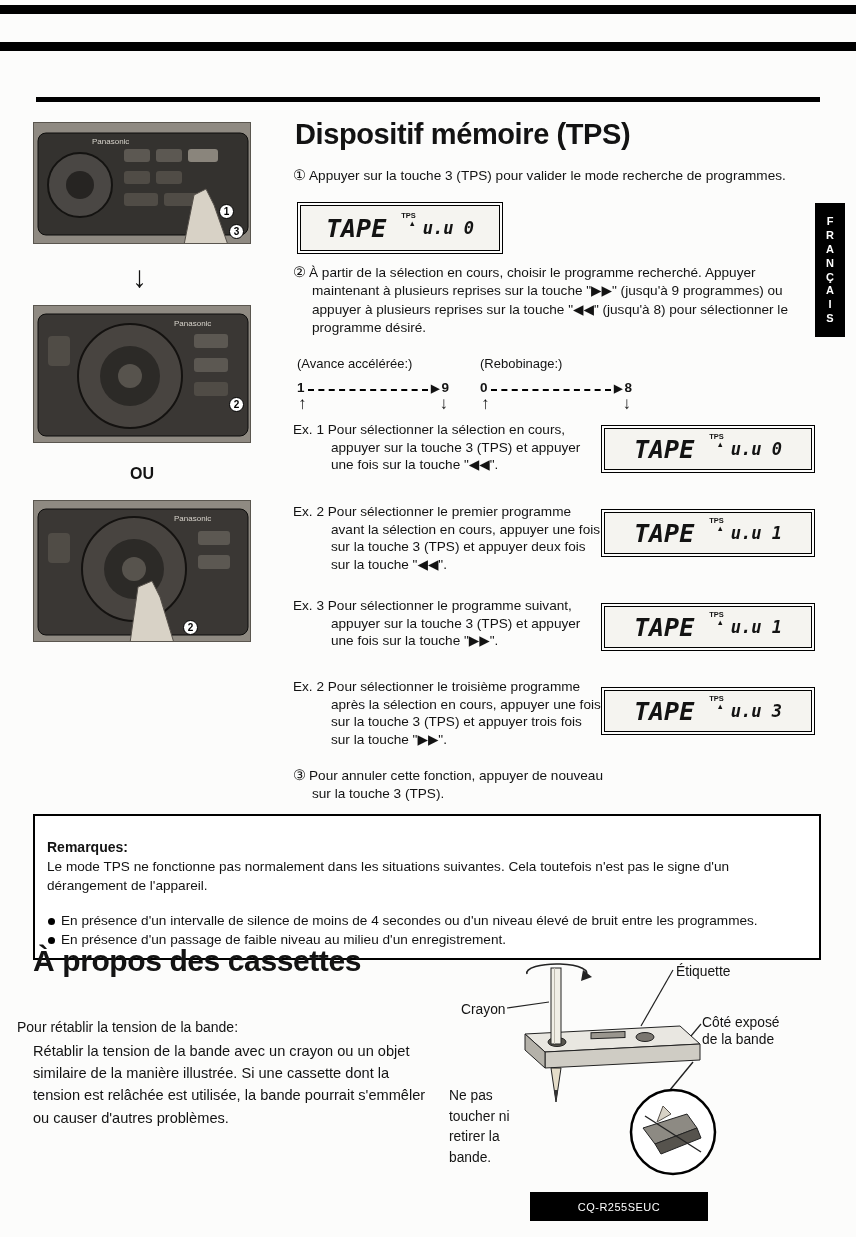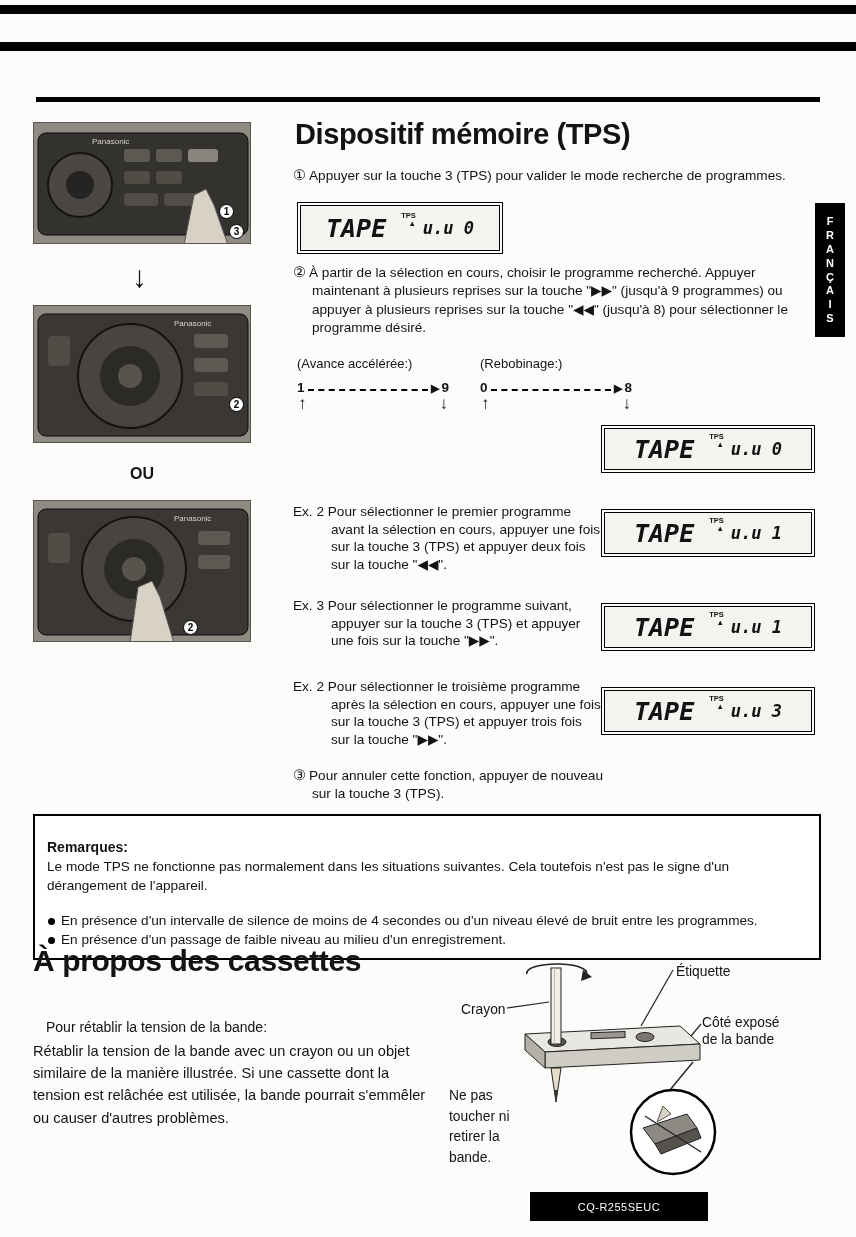--- a/index.html
+++ b/index.html
@@ -154,20 +154,23 @@
       <span class="leader"></span>
       <span class="tri">▶</span>
       <span>8</span>
     </div>
     <div class="range-arrows">
       <span>↑</span>
       <span>↓</span>
     </div>
   </div>
 
+  <div class="abs ex-text" style="left:293px;top:421px;width:308px">
+    <span>Ex. 1</span> <span>Pour sélectionner la sélection en cours, appuyer sur la touche 3 (TPS) et appuyer une fois sur la touche "◀◀".</span>
+  </div>
   <div class="abs lcd" style="left:604px;top:428px;width:208px;height:42px">
     <span class="lcd-word">TAPE</span>
     <span class="lcd-sup">
         <span>TPS</span>
         <span>▲</span>
       </span>
     <span class="lcd-val">u.u 0</span>
   </div>
 
   <div class="abs ex-text" style="left:293px;top:503px;width:308px">
@@ -214,21 +217,21 @@
     <div class="remarks-title">Remarques:</div>
     <div>Le mode TPS ne fonctionne pas normalement dans les situations suivantes. Cela toutefois n'est pas le signe d'un dérangement de l'appareil.</div>
     <ul>
       <li>En présence d'un intervalle de silence de moins de 4 secondes ou d'un niveau élevé de bruit entre les programmes.</li>
       <li>En présence d'un passage de faible niveau au milieu d'un enregistrement.</li>
     </ul>
   </div>
 
   <h2 class="abs h2-title" style="left:33px;top:944px">À propos des cassettes</h2>
 
-  <div class="abs lead" style="left:46px;top:1019px;width:400px">Pour rétablir la tension de la bande:</div>
+  <div class="abs lead" style="left:17px;top:1019px;width:400px">Pour rétablir la tension de la bande:</div>
   <div class="abs bodytext" style="left:33px;top:1040px;width:396px">Rétablir la tension de la bande avec un crayon ou un objet similaire de la manière illustrée. Si une cassette dont la tension est relâchée est utilisée, la bande pourrait s'emmêler ou causer d'autres problèmes.</div>
 
   <svg class="abs" style="left:495px;top:956px" viewBox="0 0 255 228" width="255" height="228">
 
     <path d="M 32 18 A 30 9 0 1 1 90 20" fill="none" stroke="#222" stroke-width="1.6"></path>
     <polygon points="88,14 97,21 86,25" fill="#222"></polygon>
 
     <line x1="12" y1="52" x2="54" y2="46" stroke="#222" stroke-width="1.2"></line>
     <line x1="178" y1="14" x2="146" y2="70" stroke="#222" stroke-width="1.2"></line>
     <line x1="206" y1="68" x2="186" y2="92" stroke="#222" stroke-width="1.2"></line>

